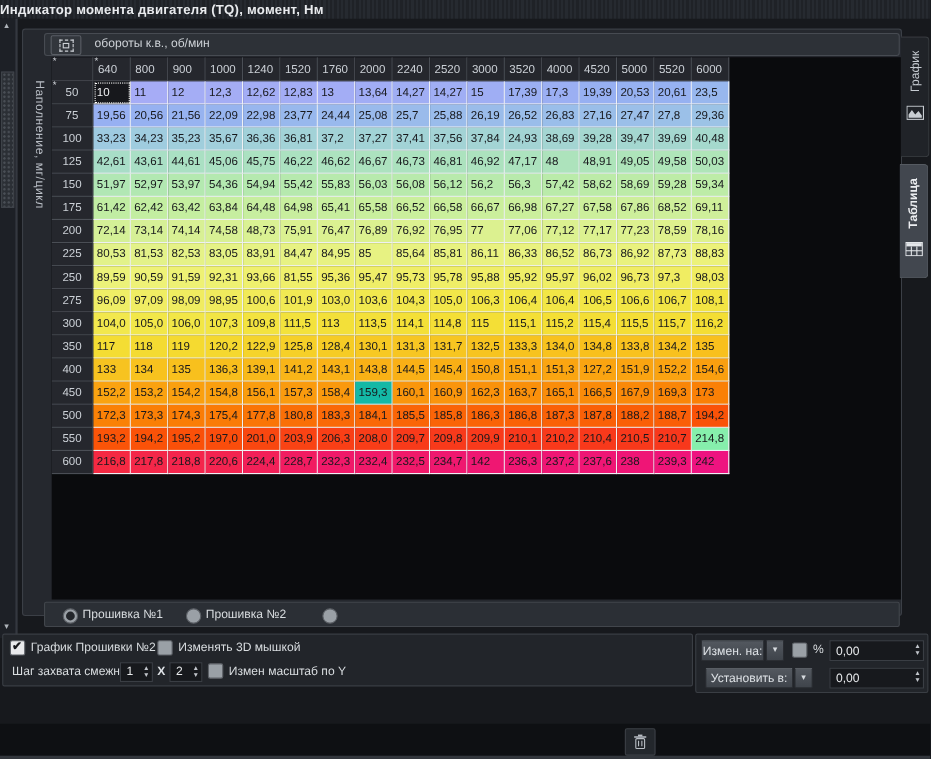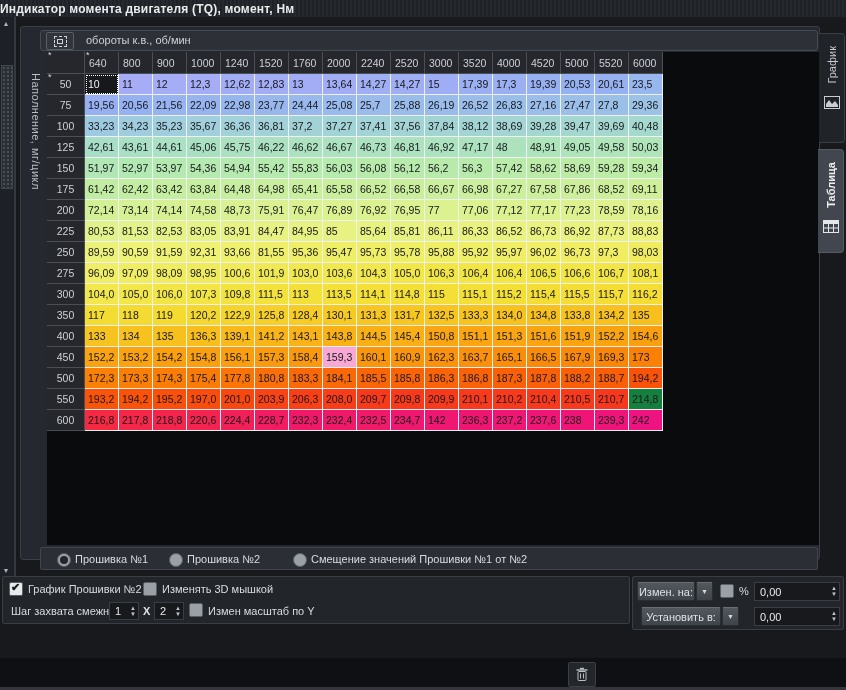--- a/index.html
+++ b/index.html
@@ -158,21 +158,21 @@
           <div class="dc" style="background: rgb(159, 204, 223);">34,23</div>
           <div class="dc" style="background: rgb(160, 206, 220);">35,23</div>
           <div class="dc" style="background: rgb(161, 207, 219);">35,67</div>
           <div class="dc" style="background: rgb(161, 209, 217);">36,36</div>
           <div class="dc" style="background: rgb(162, 210, 215);">36,81</div>
           <div class="dc" style="background: rgb(162, 210, 214);">37,2</div>
           <div class="dc" style="background: rgb(162, 211, 214);">37,27</div>
           <div class="dc" style="background: rgb(162, 211, 214);">37,41</div>
           <div class="dc" style="background: rgb(163, 211, 213);">37,56</div>
           <div class="dc" style="background: rgb(163, 212, 212);">37,84</div>
-          <div class="dc" style="background: rgb(163, 212, 212);">38,12</div>
+          <div class="dc" style="background: rgb(163, 212, 212);">24,93</div>
           <div class="dc" style="background: rgb(164, 213, 210);">38,69</div>
           <div class="dc" style="background: rgb(164, 215, 208);">39,28</div>
           <div class="dc" style="background: rgb(164, 215, 208);">39,47</div>
           <div class="dc" style="background: rgb(165, 215, 207);">39,69</div>
           <div class="dc" style="background: rgb(165, 217, 205);">40,48</div>
           <div class="hc rowh">125</div>
           <div class="dc" style="background: rgb(168, 221, 199);">42,61</div>
           <div class="dc" style="background: rgb(169, 223, 197);">43,61</div>
           <div class="dc" style="background: rgb(170, 224, 195);">44,61</div>
           <div class="dc" style="background: rgb(170, 224, 194);">45,06</div>
@@ -340,33 +340,33 @@
           <div class="dc" style="background: rgb(248, 190, 28);">136,3</div>
           <div class="dc" style="background: rgb(248, 185, 26);">139,1</div>
           <div class="dc" style="background: rgb(249, 181, 24);">141,2</div>
           <div class="dc" style="background: rgb(249, 178, 23);">143,1</div>
           <div class="dc" style="background: rgb(249, 177, 22);">143,8</div>
           <div class="dc" style="background: rgb(249, 176, 22);">144,5</div>
           <div class="dc" style="background: rgb(249, 175, 21);">145,4</div>
           <div class="dc" style="background: rgb(250, 166, 18);">150,8</div>
           <div class="dc" style="background: rgb(250, 165, 17);">151,1</div>
           <div class="dc" style="background: rgb(250, 165, 17);">151,3</div>
-          <div class="dc" style="background: rgb(250, 164, 17);">151,6</div>
+          <div class="dc" style="background: rgb(250, 164, 17);">127,2</div>
           <div class="dc" style="background: rgb(250, 164, 17);">151,9</div>
           <div class="dc" style="background: rgb(250, 163, 17);">152,2</div>
           <div class="dc" style="background: rgb(250, 159, 15);">154,6</div>
           <div class="hc rowh">450</div>
           <div class="dc" style="background: rgb(250, 163, 17);">152,2</div>
           <div class="dc" style="background: rgb(250, 162, 16);">153,2</div>
           <div class="dc" style="background: rgb(250, 160, 15);">154,2</div>
           <div class="dc" style="background: rgb(250, 159, 15);">154,8</div>
           <div class="dc" style="background: rgb(250, 157, 14);">156,1</div>
           <div class="dc" style="background: rgb(250, 155, 14);">157,3</div>
           <div class="dc" style="background: rgb(250, 153, 13);">158,4</div>
-          <div class="dc" style="background: #f9a8d4; text-align: right;">159,3</div>
+          <div class="dc" style="background: #14b8a6; text-align: right;">159,3</div>
           <div class="dc" style="background: rgb(250, 150, 12);">160,1</div>
           <div class="dc" style="background: rgb(250, 149, 12);">160,9</div>
           <div class="dc" style="background: rgb(250, 146, 11);">162,3</div>
           <div class="dc" style="background: rgb(250, 144, 11);">163,7</div>
           <div class="dc" style="background: rgb(250, 141, 10);">165,1</div>
           <div class="dc" style="background: rgb(250, 139, 9);">166,5</div>
           <div class="dc" style="background: rgb(250, 137, 9);">167,9</div>
           <div class="dc" style="background: rgb(250, 134, 8);">169,3</div>
           <div class="dc" style="background: rgb(250, 128, 6);">173</div>
           <div class="hc rowh">500</div>
@@ -397,21 +397,21 @@
           <div class="dc" style="background: rgb(249, 63, 22);">206,3</div>
           <div class="dc" style="background: rgb(248, 61, 24);">208,0</div>
           <div class="dc" style="background: rgb(248, 58, 26);">209,7</div>
           <div class="dc" style="background: rgb(248, 58, 27);">209,8</div>
           <div class="dc" style="background: rgb(248, 58, 27);">209,9</div>
           <div class="dc" style="background: rgb(248, 57, 27);">210,1</div>
           <div class="dc" style="background: rgb(248, 57, 27);">210,2</div>
           <div class="dc" style="background: rgb(248, 57, 27);">210,4</div>
           <div class="dc" style="background: rgb(248, 57, 27);">210,5</div>
           <div class="dc" style="background: rgb(248, 56, 28);">210,7</div>
-          <div class="dc" style="background: #15803d;">214,8</div>
+          <div class="dc" style="background: #86efac;">214,8</div>
           <div class="hc rowh">600</div>
           <div class="dc" style="background: rgb(245, 41, 66);">216,8</div>
           <div class="dc" style="background: rgb(244, 39, 73);">217,8</div>
           <div class="dc" style="background: rgb(244, 37, 76);">218,8</div>
           <div class="dc" style="background: rgb(243, 36, 80);">220,6</div>
           <div class="dc" style="background: rgb(242, 32, 88);">224,4</div>
           <div class="dc" style="background: rgb(241, 28, 97);">228,7</div>
           <div class="dc" style="background: rgb(240, 25, 105);">232,3</div>
           <div class="dc" style="background: rgb(240, 25, 105);">232,4</div>
           <div class="dc" style="background: rgb(240, 25, 106);">232,5</div>
@@ -425,21 +425,20 @@
           <div class="dc" style="background: rgb(238, 19, 128);">242</div>
         </div>
     </div>
 
     <div class="radiorow">
       <span class="radio on" style="left:16px;"></span>
       <span class="rlbl" style="left:34px;">Прошивка №1</span>
       <span class="radio" style="left:128px;"></span>
       <span class="rlbl" style="left:146px;">Прошивка №2</span>
       <span class="radio" style="left:252px;"></span>
-      <span class="rlbl" style="left:270px;">Смещение значений Прошивки №1 от №2</span>
     </div>
   </div>
 
   <div class="vtab" style="left:819px;top:33px;height:110px;">
     <span class="vtxt">График</span>
     <svg width="16" height="13" viewBox="0 0 16 13">
       <rect x="0.5" y="0.5" width="15" height="12" fill="none" stroke="#c8cdd2"></rect>
       <path d="M2 11 L2 8 L5 4 L8 8 L11 5 L14 9 L14 11 Z" fill="#c8cdd2"></path>
     </svg>
   </div>

